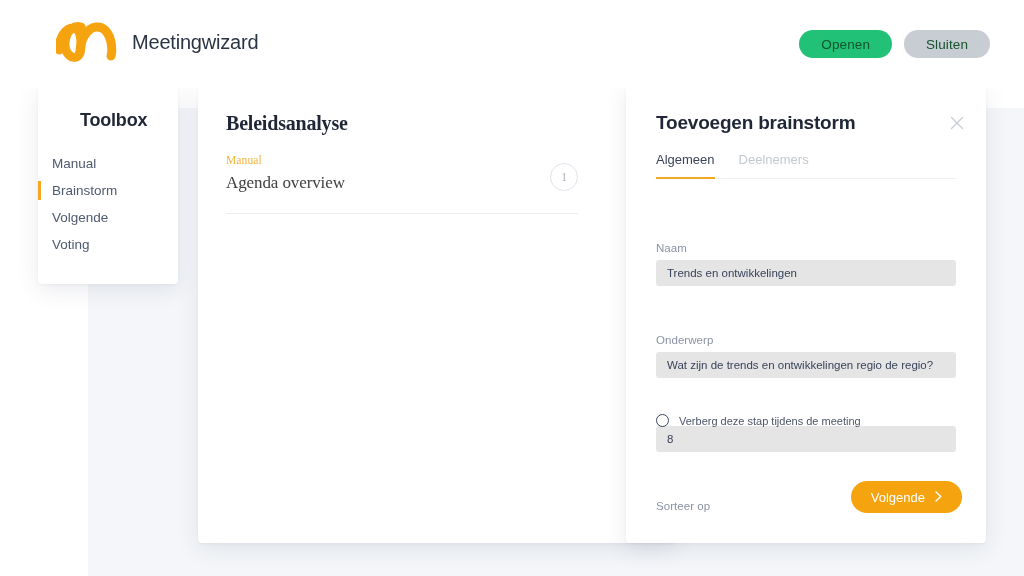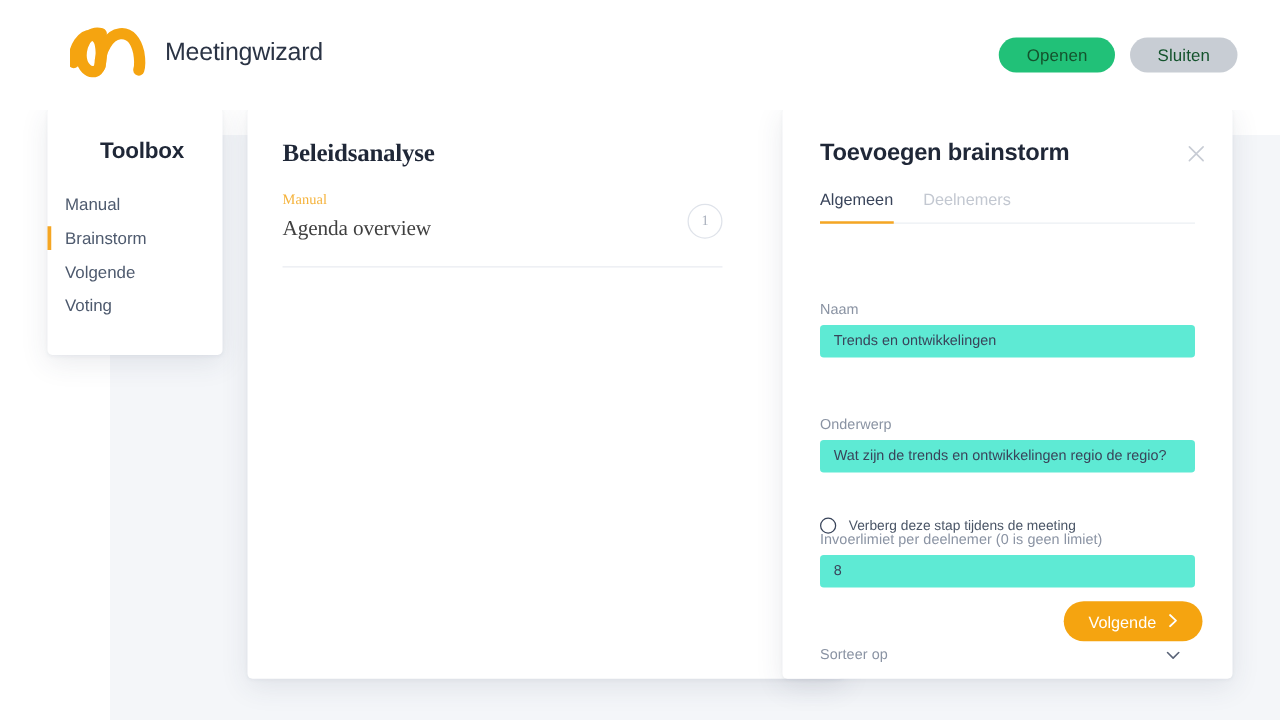--- a/index.html
+++ b/index.html
@@ -245,21 +245,21 @@
     width: 300px;
   }
   .field { margin-bottom: 13px; position: relative; margin-top: 48px; }
   .field-label {
     font-size: 11.5px;
     color: #8a93a3;
     margin-bottom: 6px;
     letter-spacing: 0.05px;
   }
   .field-input {
-    background: #5eead4;
+    background: #e5e5e5;
     border: none;
     border-radius: 3px;
     height: 26px;
     width: 100%;
     padding: 0 11px;
     font-family: "Liberation Sans", sans-serif;
     font-size: 11.5px;
     color: #39445a;
     display: flex;
     align-items: center;
@@ -386,21 +386,20 @@
       <div class="field-label">Naam</div>
       <div class="field-input">Trends en ontwikkelingen</div>
     </div>
 
     <div class="field">
       <div class="field-label">Onderwerp</div>
       <div class="field-input">Wat zijn de trends en ontwikkelingen regio de regio?</div>
     </div>
 
     <div class="field">
-      <div class="field-label">Invoerlimiet per deelnemer (0 is geen limiet)</div>
       <div class="field-input">8</div>
     </div>
 
     <div class="field">
       <div class="field-label">Sorteer op</div>
       <span class="select-caret">
         <svg viewBox="0 0 11 7" xmlns="http://www.w3.org/2000/svg">
           <path d="M1 1 L5.5 5.5 L10 1" fill="none" stroke="#5a6478" stroke-width="1.3" stroke-linecap="round" stroke-linejoin="round"></path>
         </svg>
       </span>

